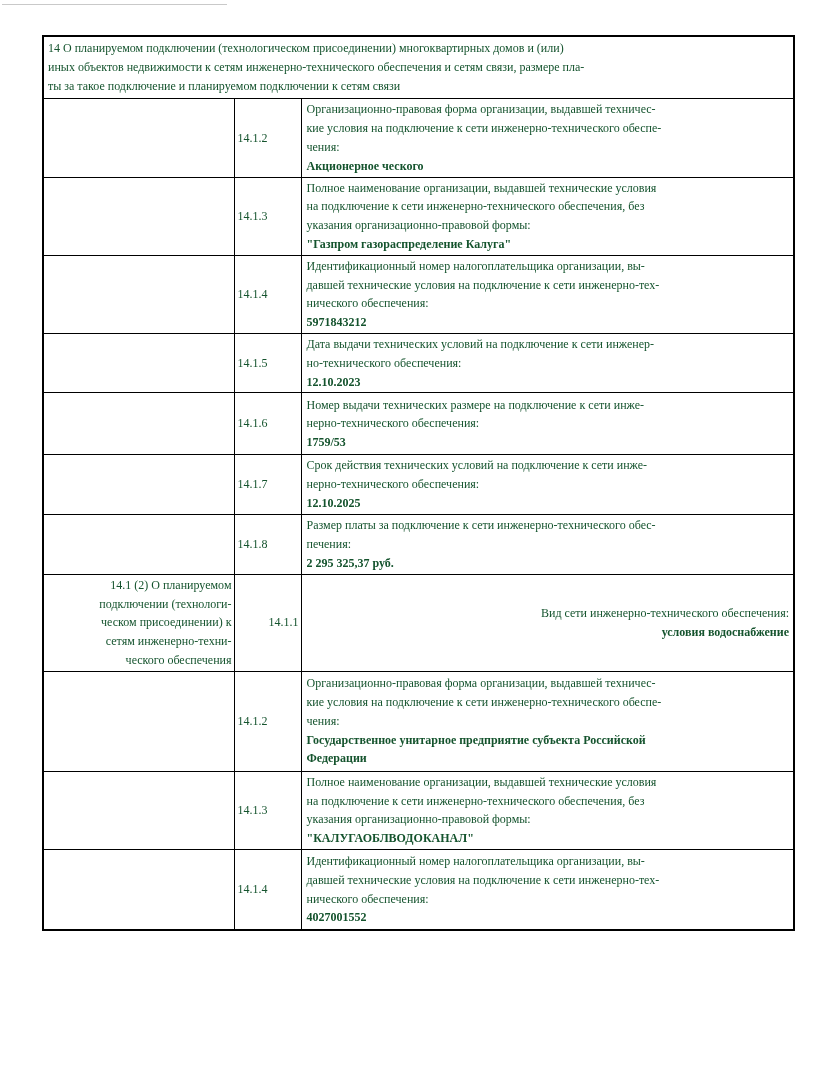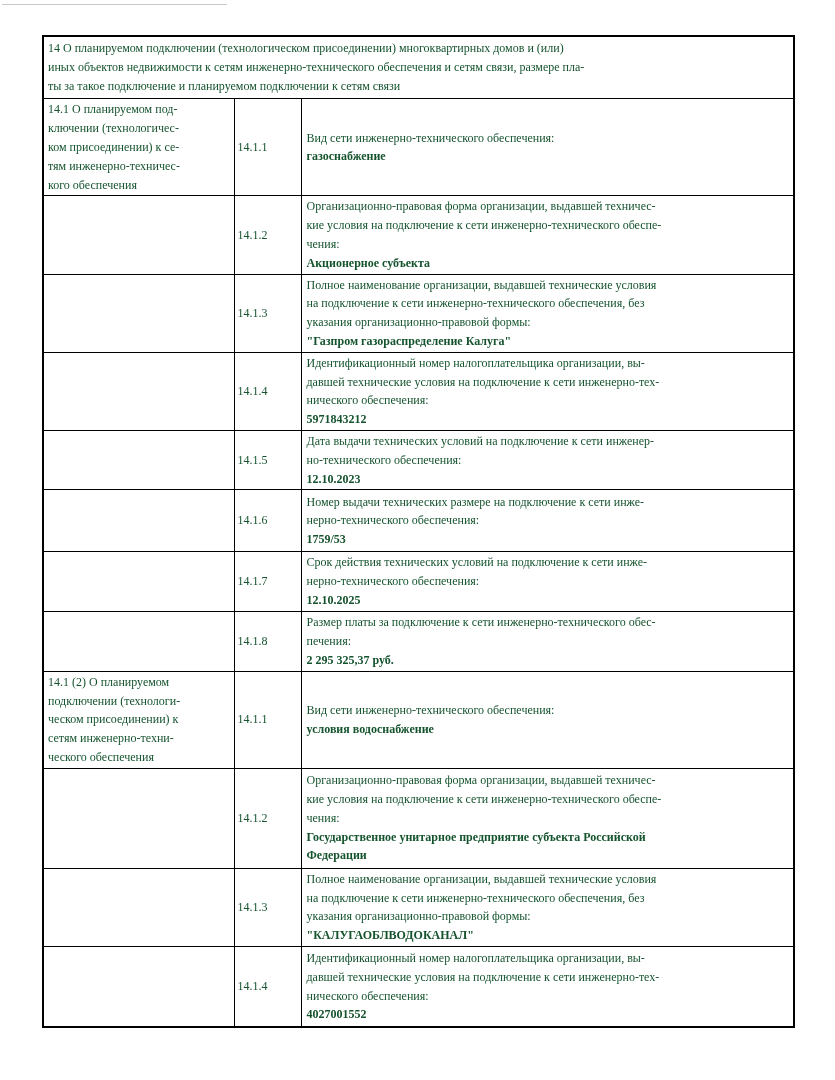--- a/index.html
+++ b/index.html
@@ -58,21 +58,21 @@
   .value { font-weight: bold; }
   
   tr.rh62  { height: 62px; }
   tr.rh90  { height: 90px; }
   tr.rh77  { height: 77px; }
   tr.rh78  { height: 78px; }
   tr.rh76  { height: 76px; }
   tr.rh57  { height: 57px; }
   tr.rh56  { height: 56px; }
   tr.rh60  { height: 60px; }
-  tr.rh91  { height: 91px; }
+  tr.rh91  { height: 91px; text-align: right; }
   tr.rh100 { height: 100px; }
   tr.rh74  { height: 74px; }
   tr.rh81  { height: 81px; }
 </style>
 </head>
 <body>
 
 <div class="page">
   <div class="artifact-line"></div>
 
@@ -83,41 +83,29 @@
         <col class="c3">
       </colgroup>
 
     <tbody>
         <tr class="rh62">
       <td colspan="3" class="header-cell pre">14 О планируемом подключении (технологическом присоединении) многоквартирных домов и (или)
 иных объектов недвижимости к сетям инженерно-технического обеспечения и сетям связи, размере пла-
 ты за такое подключение и планируемом подключении к сетям связи</td>
     </tr>
 
-    <tr class="rh90">
-      <td class="title-cell pre">14.1 О планируемом под-
-ключении (технологичес-
-ком присоединении) к се-
-тям инженерно-техничес-
-кого обеспечения</td>
-      <td class="code-cell">14.1.1</td>
-      <td class="content-cell">
-        <div class="label pre">Вид сети инженерно-технического обеспечения:</div>
-        <div class="value pre">газоснабжение</div>
-      </td>
-    </tr>
 
     <tr class="rh77">
       <td class="empty-cell"></td>
       <td class="code-cell">14.1.2</td>
       <td class="content-cell">
         <div class="label pre">Организационно-правовая форма организации, выдавшей техничес-
 кие условия на подключение к сети инженерно-технического обеспе-
 чения:</div>
-        <div class="value pre">Акционерное субъекта</div>
+        <div class="value pre">Акционерное ческого</div>
       </td>
     </tr>
 
     <tr class="rh78">
       <td class="empty-cell"></td>
       <td class="code-cell">14.1.3</td>
       <td class="content-cell">
         <div class="label pre">Полное наименование организации, выдавшей технические условия
 на подключение к сети инженерно-технического обеспечения, без
 указания организационно-правовой формы:</div>

